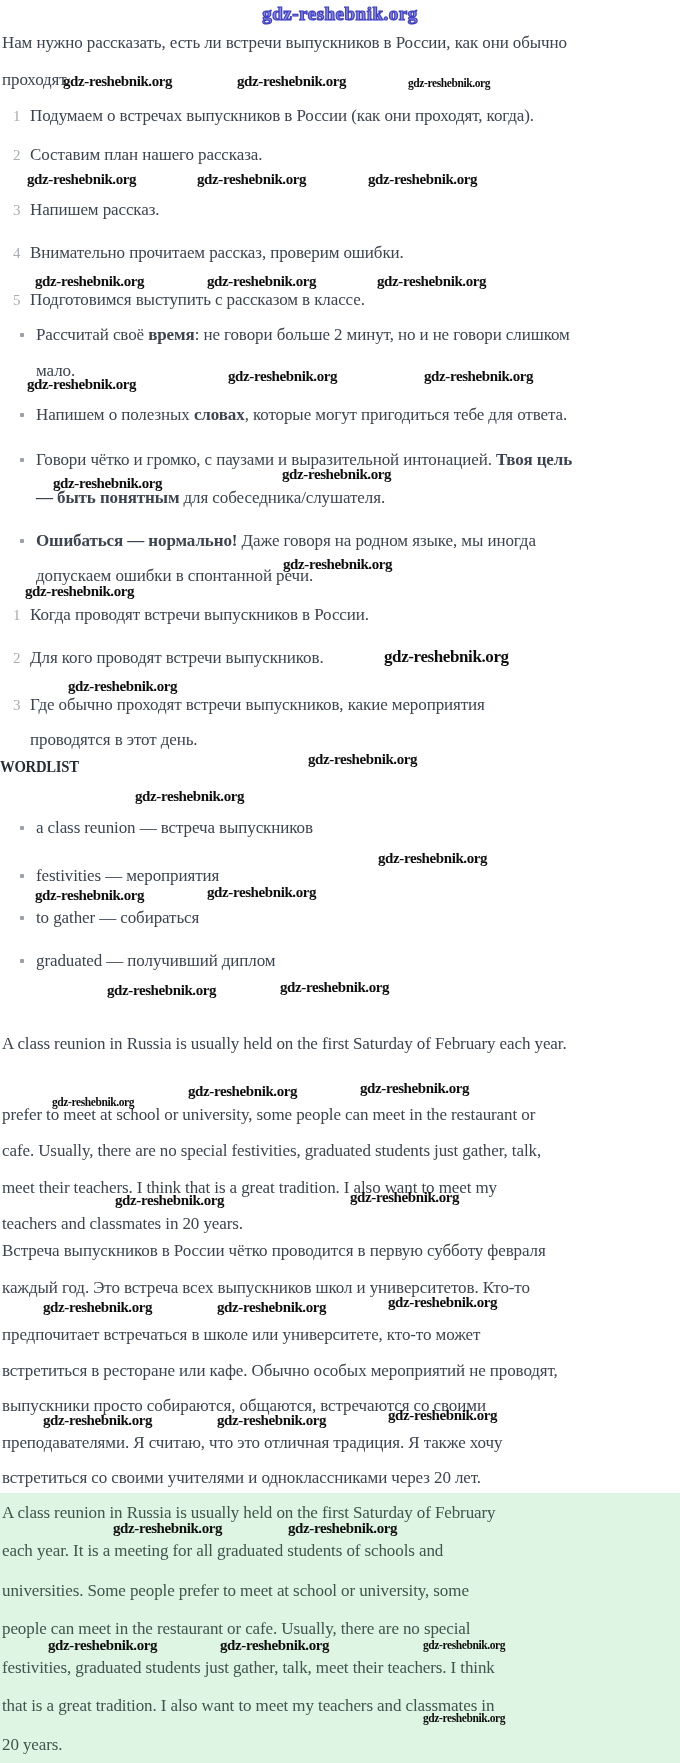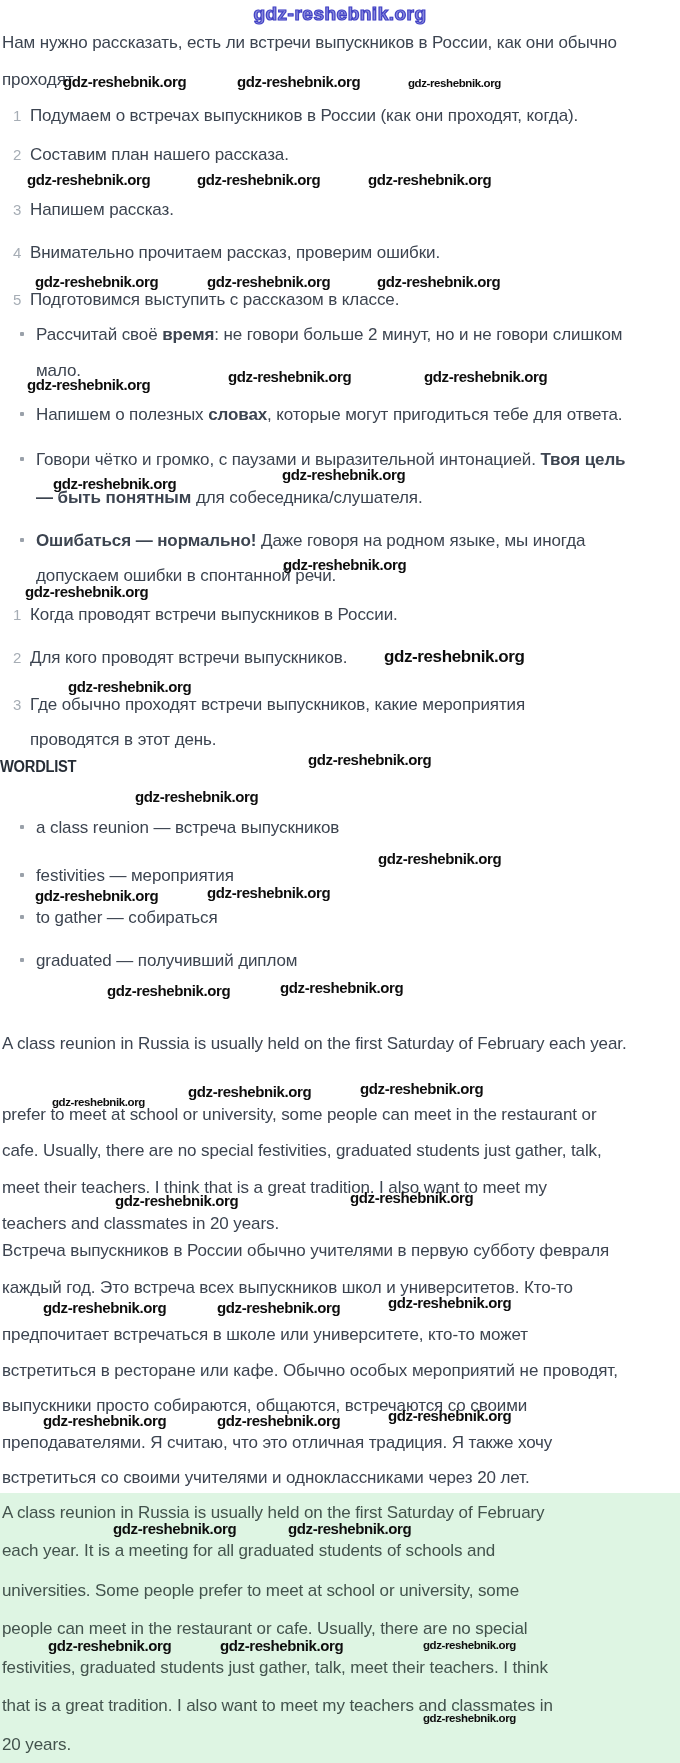--- a/index.html
+++ b/index.html
@@ -1,18 +1,18 @@
 <!DOCTYPE html>
 <html><head>
 <meta charset="utf-8">
 <style>
   html,body{margin:0;padding:0;background:#fff;}
   #page{
     position:relative;width:680px;height:1763px;background:#ffffff;
-    font-family:Liberation Sans, sans-serif;color:#3c4450;overflow:hidden;
+    font-family:Liberation Serif, serif;color:#3c4450;overflow:hidden;
   }
   .ln{position:absolute;white-space:nowrap;font-size:17px;line-height:24px;letter-spacing:-0.1px;}
   .num{display:inline-block;min-width:17px;color:#a6adb5;font-size:15px;}
   .dot{display:inline-block;width:4px;height:4px;background:#9aa1aa;border-radius:1px;vertical-align:middle;margin-right:12px;margin-bottom:3px;}
   b{font-weight:700;}
   .wm{position:absolute;white-space:nowrap;color:#0d0d0d;font-weight:700;letter-spacing:-0.4px;line-height:1;}
   .wm-top{
     position:absolute;top:3px;left:50%;transform:translateX(-50%);
     font-size:19px;font-weight:700;letter-spacing:0.5px;
     color:rgba(230,232,255,0.35);-webkit-text-stroke:1.2px #4141c4;
@@ -62,21 +62,21 @@
   <div class="ln" style="left:20px;top:864px"><span class="dot"></span><span>festivities — мероприятия</span></div>
   <div class="ln" style="left:20px;top:906px"><span class="dot"></span><span>to gather — собираться</span></div>
   <div class="ln" style="left:20px;top:949px"><span class="dot"></span><span>graduated — получивший диплом</span></div>
 
   <div class="ln" style="left:2px;top:1032px">A class reunion in Russia is usually held on the first Saturday of February each year.</div>
   <div class="ln" style="left:2px;top:1139px">cafe. Usually, there are no special festivities, graduated students just gather, talk,</div>
   <div class="ln" style="left:2px;top:1103px">prefer to meet at school or university, some people can meet in the restaurant or</div>
   <div class="ln" style="left:2px;top:1176px">meet their teachers. I think that is a great tradition. I also want to meet my</div>
   <div class="ln" style="left:2px;top:1212px">teachers and classmates in 20 years.</div>
 
-  <div class="ln" style="left:2px;top:1239px">Встреча выпускников в России обычно учителями в первую субботу февраля</div>
+  <div class="ln" style="left:2px;top:1239px">Встреча выпускников в России чётко проводится в первую субботу февраля</div>
   <div class="ln" style="left:2px;top:1276px">каждый год. Это встреча всех выпускников школ и университетов. Кто-то</div>
   <div class="ln" style="left:2px;top:1359px">встретиться в ресторане или кафе. Обычно особых мероприятий не проводят,</div>
   <div class="ln" style="left:2px;top:1323px">предпочитает встречаться в школе или университете, кто-то может</div>
   <div class="ln" style="left:2px;top:1394px">выпускники просто собираются, общаются, встречаются со своими</div>
   <div class="ln" style="left:2px;top:1431px">преподавателями. Я считаю, что это отличная традиция. Я также хочу</div>
   <div class="ln" style="left:2px;top:1466px">встретиться со своими учителями и одноклассниками через 20 лет.</div>
 
   <div class="hl-block"></div>
   <div class="ln green" style="left:2px;top:1501px">A class reunion in Russia is usually held on the first Saturday of February</div>
   <div class="ln green" style="left:2px;top:1539px">each year. It is a meeting for all graduated students of schools and</div>

